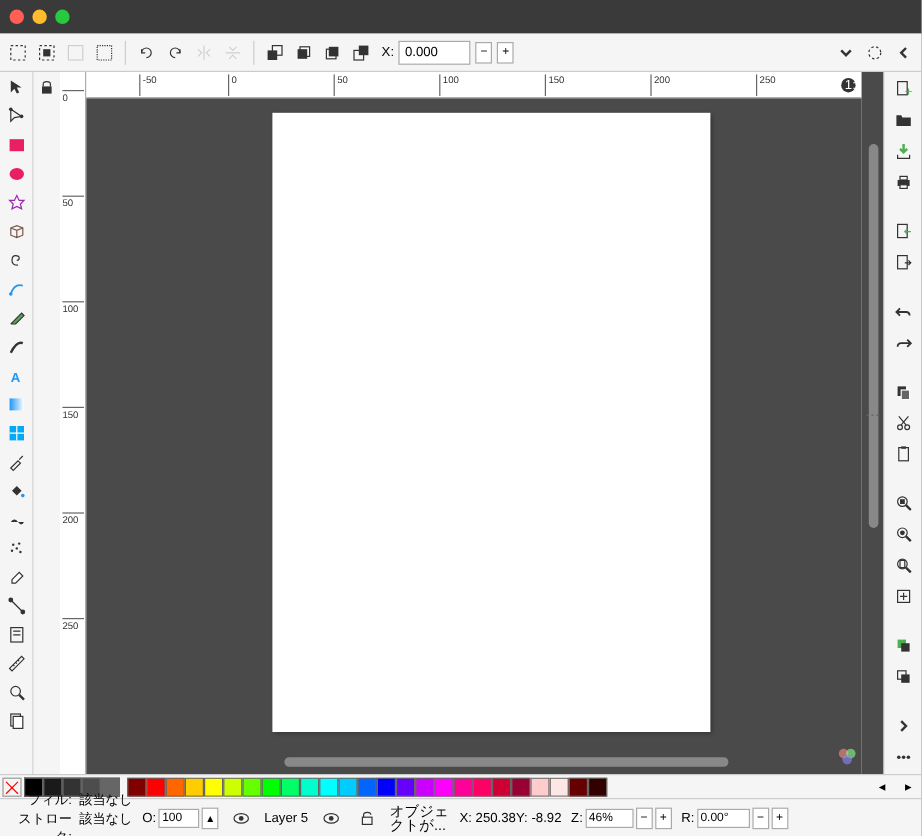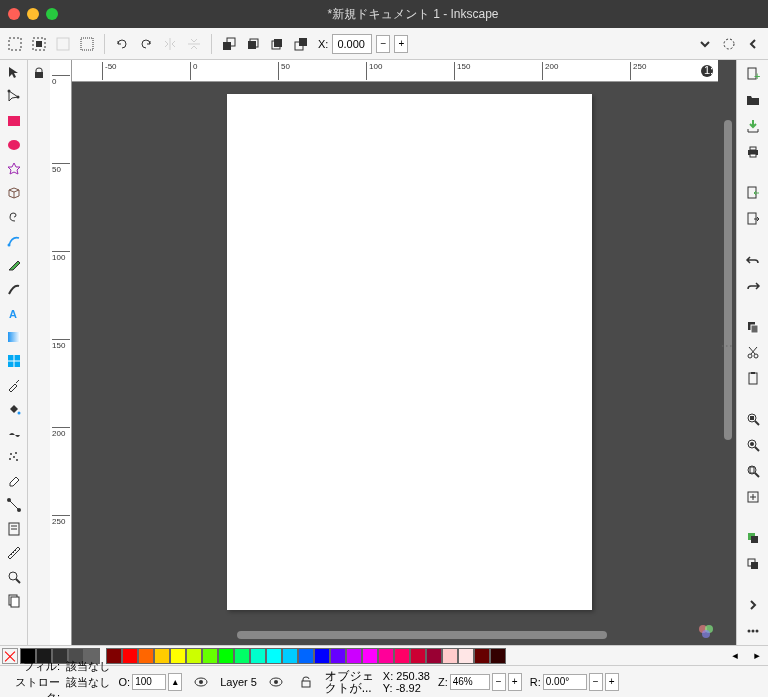--- a/index.html
+++ b/index.html
@@ -6,21 +6,21 @@
 body { width: 768px; height: 697px; background: #f0f0f0; display: flex; flex-direction: column; overflow: hidden; }
 .titlebar { height: 28px; background: #3a3a3a; display: flex; align-items: center; padding: 0 8px; color: #ddd; }
 .traffic { display: flex; gap: 7px; margin-right: 8px; }
 .dot { width: 12px; height: 12px; border-radius: 50%; }
 .red { background: #ff5f56; } .yellow { background: #ffbd2e; } .green { background: #27c93f; }
 .title { flex: 1; text-align: center; font-size: 12px; }
 .toolbar { height: 32px; background: #f5f5f5; border-bottom: 1px solid #ccc; display: flex; align-items: center; padding: 0 4px; gap: 2px; }
 .tbtn { width: 22px; height: 22px; display: flex; align-items: center; justify-content: center; cursor: pointer; border-radius: 2px; }
 .sep { width: 1px; height: 20px; background: #ccc; margin: 0 4px; }
 .xfield { display: flex; align-items: center; gap: 4px; margin-left: 4px; }
-.xfield input { width: 40px; height: 20px; border: 1px solid #aaa; padding: 0 4px; font-size: 11px; }
+.xfield input { width: 60px; height: 20px; border: 1px solid #aaa; padding: 0 4px; font-size: 11px; }
 .spinbtn { width: 14px; height: 18px; border: 1px solid #aaa; background: #fff; display: flex; align-items: center; justify-content: center; font-size: 10px; cursor: pointer; }
 .main { flex: 1; display: flex; min-height: 0; }
 .ltools { width: 28px; background: #f5f5f5; border-right: 1px solid #ccc; display: flex; flex-direction: column; padding: 2px 0; gap: 2px; align-items: center; }
 .tool { width: 22px; height: 22px; display: flex; align-items: center; justify-content: center; cursor: pointer; border-radius: 2px; }
 .lockcol { width: 22px; background: #f5f5f5; display: flex; flex-direction: column; align-items: center; padding-top: 2px; }
 .rulerV { width: 22px; background: #fff; border-right: 1px solid #999; position: relative; font-size: 8px; }
 .canvas-area { flex: 1; display: flex; flex-direction: column; min-width: 0; }
 .rulerH { height: 22px; background: #fff; border-bottom: 1px solid #999; position: relative; font-size: 8px; display: flex; }
 .rulerH-body { flex: 1; position: relative; overflow: hidden; }
 .canvas { flex: 1; background: #4a4a4a; position: relative; overflow: hidden; }
@@ -50,21 +50,20 @@
 </style>
 </head>
 <body>
 
 <div class="titlebar">
   <div class="traffic">
     <div class="dot red"></div>
     <div class="dot yellow"></div>
     <div class="dot green"></div>
   </div>
-  <div class="title">*新規ドキュメント 1 - Inkscape</div>
 </div>
 
 <div class="toolbar">
   <div class="tbtn">
       <svg viewBox="0 0 16 16">
         <rect x="2" y="2" width="12" height="12" fill="none" stroke="#333" stroke-dasharray="2"></rect>
       </svg>
     </div>
   <div class="tbtn">
       <svg viewBox="0 0 16 16">
@@ -308,21 +307,21 @@
       <div class="tick tickV" style="top: 103px;">50</div>
       <div class="tick tickV" style="top: 191px;">100</div>
       <div class="tick tickV" style="top: 279px;">150</div>
       <div class="tick tickV" style="top: 367px;">200</div>
       <div class="tick tickV" style="top: 455px;">250</div>
     </div>
 
   <div class="canvas-area">
     <div class="rulerH">
       <div class="rulerH-body" id="rulerH">
-          <div class="tick tickH" style="left: 30px; text-align: right;">-50</div>
+          <div class="tick tickH" style="left: 44px; text-align: right;">-50</div>
           <div class="tick tickH" style="left: 118px;">0</div>
           <div class="tick tickH" style="left: 206px;">50</div>
           <div class="tick tickH" style="left: 294px;">100</div>
           <div class="tick tickH" style="left: 382px;">150</div>
           <div class="tick tickH" style="left: 470px;">200</div>
           <div class="tick tickH" style="left: 558px;">250</div>
         </div>
       <div style="width:22px;display:flex;align-items:center;justify-content:center">
           <svg viewBox="0 0 16 16">
             <circle cx="8" cy="8" r="6" fill="#333"></circle>
@@ -542,21 +541,21 @@
         <circle cx="8" cy="8" r="2" fill="#333"></circle>
       </svg>
     </div>
   <div class="tool">
       <svg viewBox="0 0 16 16">
         <rect x="4" y="7" width="8" height="6" fill="none" stroke="#333"></rect>
         <path d="M5 7 L5 5 Q5 3 8 3 Q11 3 11 5" fill="none" stroke="#333"></path>
       </svg>
     </div>
   <span style="font-size:12px;max-width:50px;line-height:1">オブジェクトが...</span>
-  <div style="display:flex;flex-direction:column;font-size:9px">
+  <div style="display:flex;flex-direction:row;font-size:9px">
     <div><span>X:</span> <span>250.38</span></div>
     <div><span>Y:</span> <span>-8.92</span></div>
   </div>
   <div class="stat-field">
     <span>Z:</span>
     <input style="width: 40px;" value="46%">
     <span class="spinbtn">−</span>
     <span class="spinbtn">+</span>
   </div>
   <div class="stat-field">

